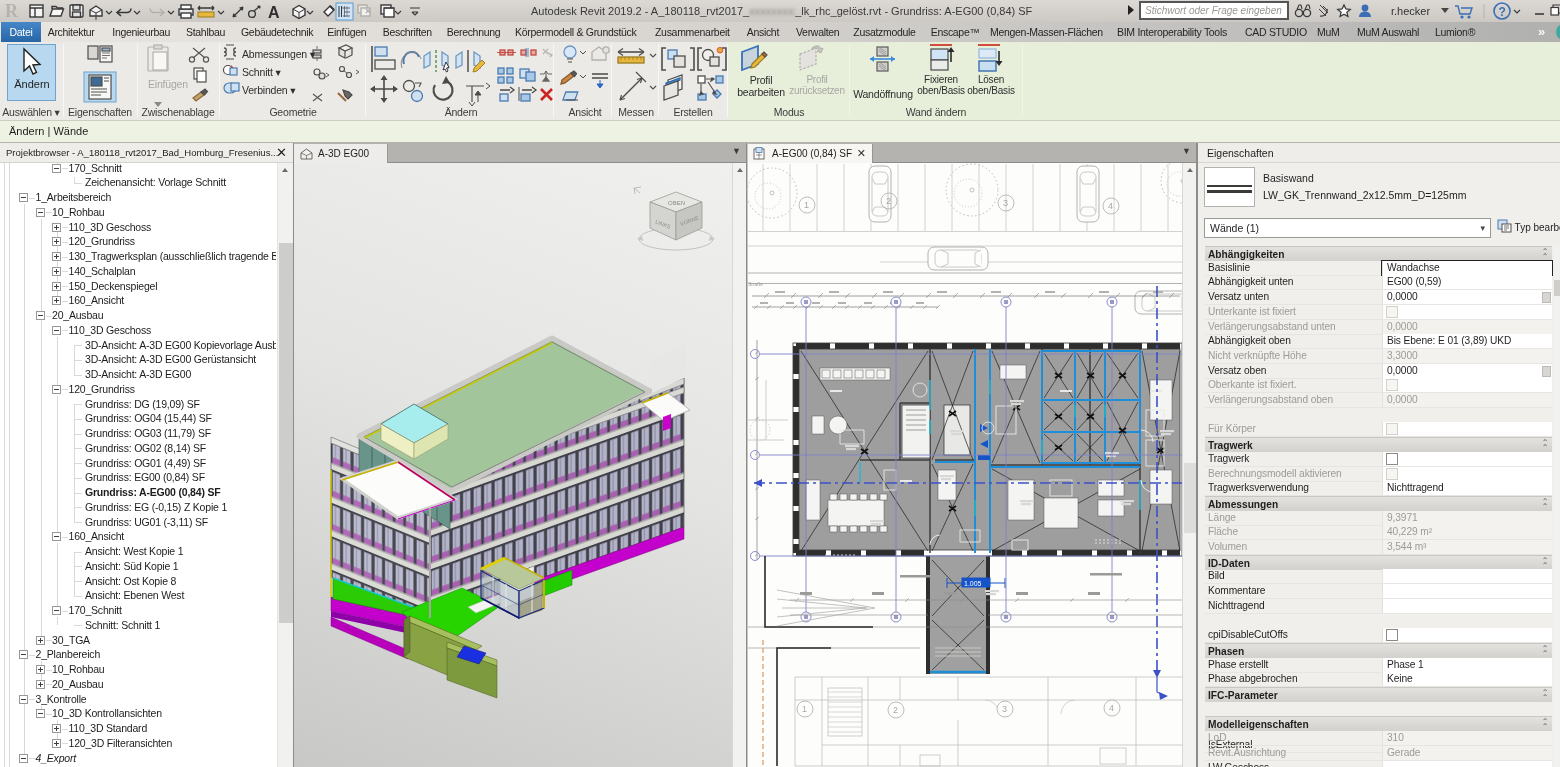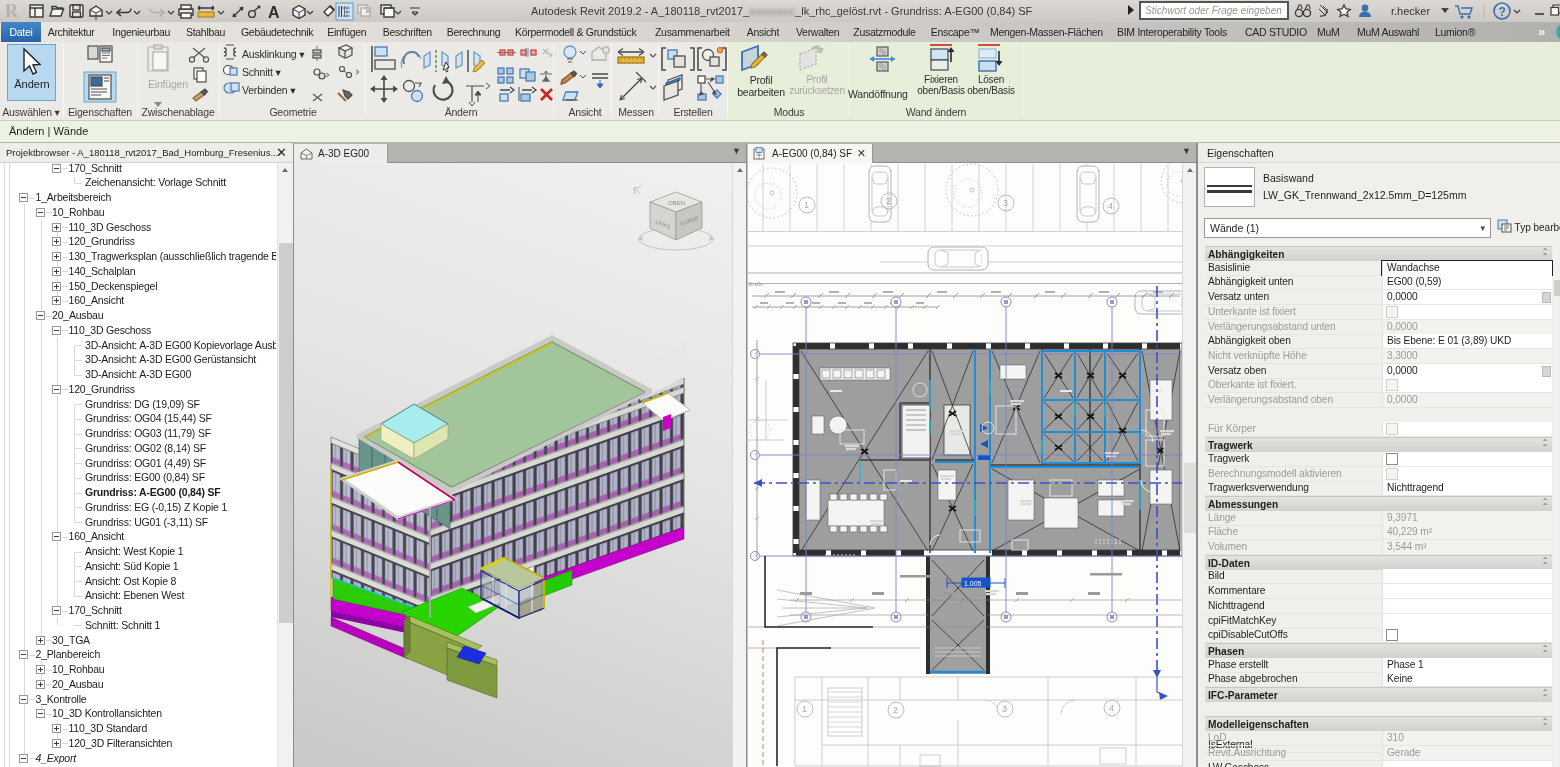--- a/index.html
+++ b/index.html
@@ -463,32 +463,32 @@
 
  <g>
             <path d="M978 3h22" stroke="#cc3a2a" stroke-width="1.8"></path>
             <rect x="979" y="7" width="17" height="9" fill="#ddeaf6" stroke="#90b8d8"></rect>
             <rect x="979" y="19" width="17" height="10" fill="#c8dff2" stroke="#3a70b0" stroke-width="1.4"></rect>
  <path d="M999 9v12" stroke="#2a2a28" stroke-width="1.6"></path>
             <path d="M999 24l-3.5-5h7z" fill="#2a2a28" stroke="none"></path>
           </g>
 </g>
 </svg>
-      <div class="rtext " style="left:242px;top:6px;">Ausklinkung ▾</div>
+      <div class="rtext " style="left:242px;top:6px;">Abmessungen ▾</div>
       <div class="rtext " style="left:242px;top:24px;">Schnitt ▾</div>
       <div class="rtext " style="left:242px;top:42px;">Verbinden ▾</div>
       <div class="rtext gtext" style="left:148px;top:36px;">Einfügen</div>
       <div class="abs" style="left:7px;top:2px;width:49px;height:57px;background:#b8d8f0;border:1px solid #6da3cc;"></div>
       <div class="abs" style="left:10px;top:36px;width:44px;text-align:center;font-size:11px;">Ändern</div>
       <svg class="abs" style="left:18px;top:5px" width="26" height="30" viewBox="0 0 26 30">
 <path d="M6 2 L6 24 L11.5 19 L15 27 L18.5 25.5 L15 18 L22 17.5 Z" fill="#fff" stroke="#222" stroke-width="1.4"></path>
       </svg>
       <div class="rtext" style="left:736px;top:32px;width:50px;text-align:center;">Profil<br>bearbeiten</div>
       <div class="rtext gtext" style="left:786px;top:32px;width:62px;text-align:center;font-size:10px;letter-spacing:-0.3px;">Profil<br>zurücksetzen</div>
-      <div class="rtext" style="left:848px;top:46px;width:70px;">Wandöffnung</div>
+      <div class="rtext" style="left:848px;top:46px;width:70px;text-align:center;">Wandöffnung</div>
       <div class="rtext" style="left:917px;top:32px;width:48px;text-align:center;font-size:10px;">Fixieren<br>oben/Basis</div>
       <div class="rtext" style="left:967px;top:32px;width:48px;text-align:center;font-size:10px;">Lösen<br>oben/Basis</div>
     </div>
     <div id="optionsbar">Ändern | Wände</div>
     <div id="main">
       <div id="browser">
         <div id="bhead">Projektbrowser - A_180118_rvt2017_Bad_Homburg_Fresenius...<span style="position:absolute;right:6px;top:0;color:#222;font-size:13px;">✕</span></div>
         <div id="btree">
           <div class="tline" style="left:4px;top:0;width:1px;height:604px;"></div>
           <div class="tline" style="left:8.5px;top:0;width:1px;height:604px;"></div>
@@ -1210,24 +1210,20 @@
           <div class="pval " style=""></div>
         </div>
         <div class="prow " style="top:441.1px;">
           <span class="plab">Kommentare</span>
           <div class="pval " style=""></div>
         </div>
         <div class="prow " style="top:455.8px;">
           <span class="plab">Nichttragend</span>
           <div class="pval " style=""></div>
         </div>
-        <div class="prow " style="top:470.5px;">
-          <span class="plab">cpiFitMatchKey</span>
-          <div class="pval " style=""></div>
-        </div>
         <div class="prow " style="top:485.2px;">
           <span class="plab">cpiDisableCutOffs</span>
           <div class="pval"></div>
           <div class="cb"></div>
         </div>
         <div class="psec" style="top:499.9px;">Phasen<span class="chev">⌃<br>⌃</span></div>
         <div class="prow " style="top:514.6px;">
           <span class="plab">Phase erstellt</span>
           <div class="pval " style="">Phase 1</div>
         </div>

